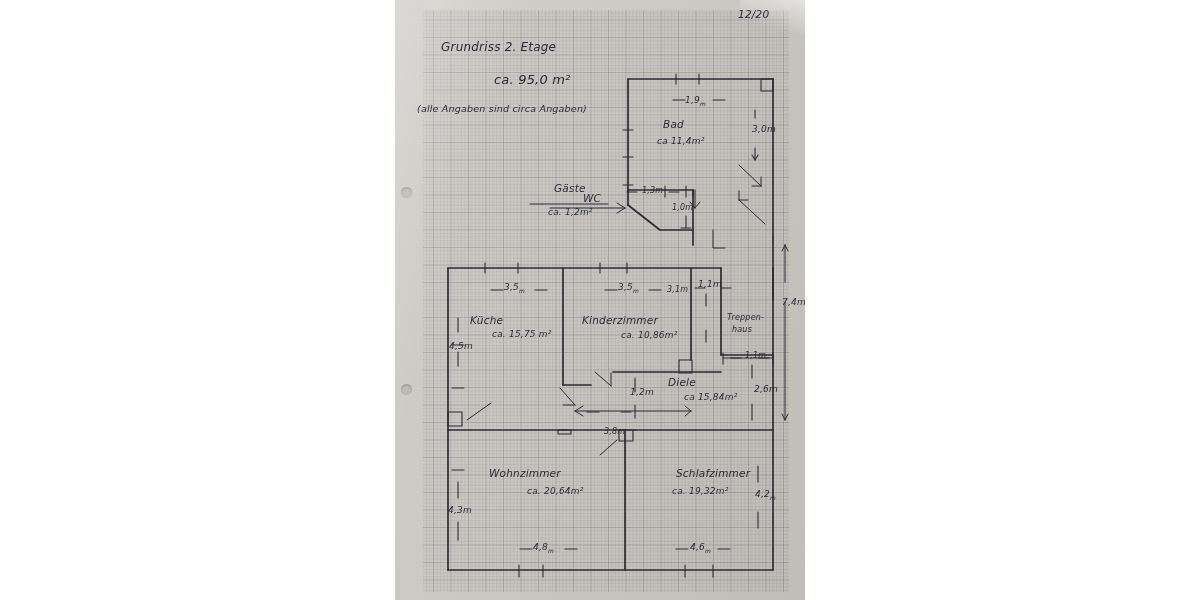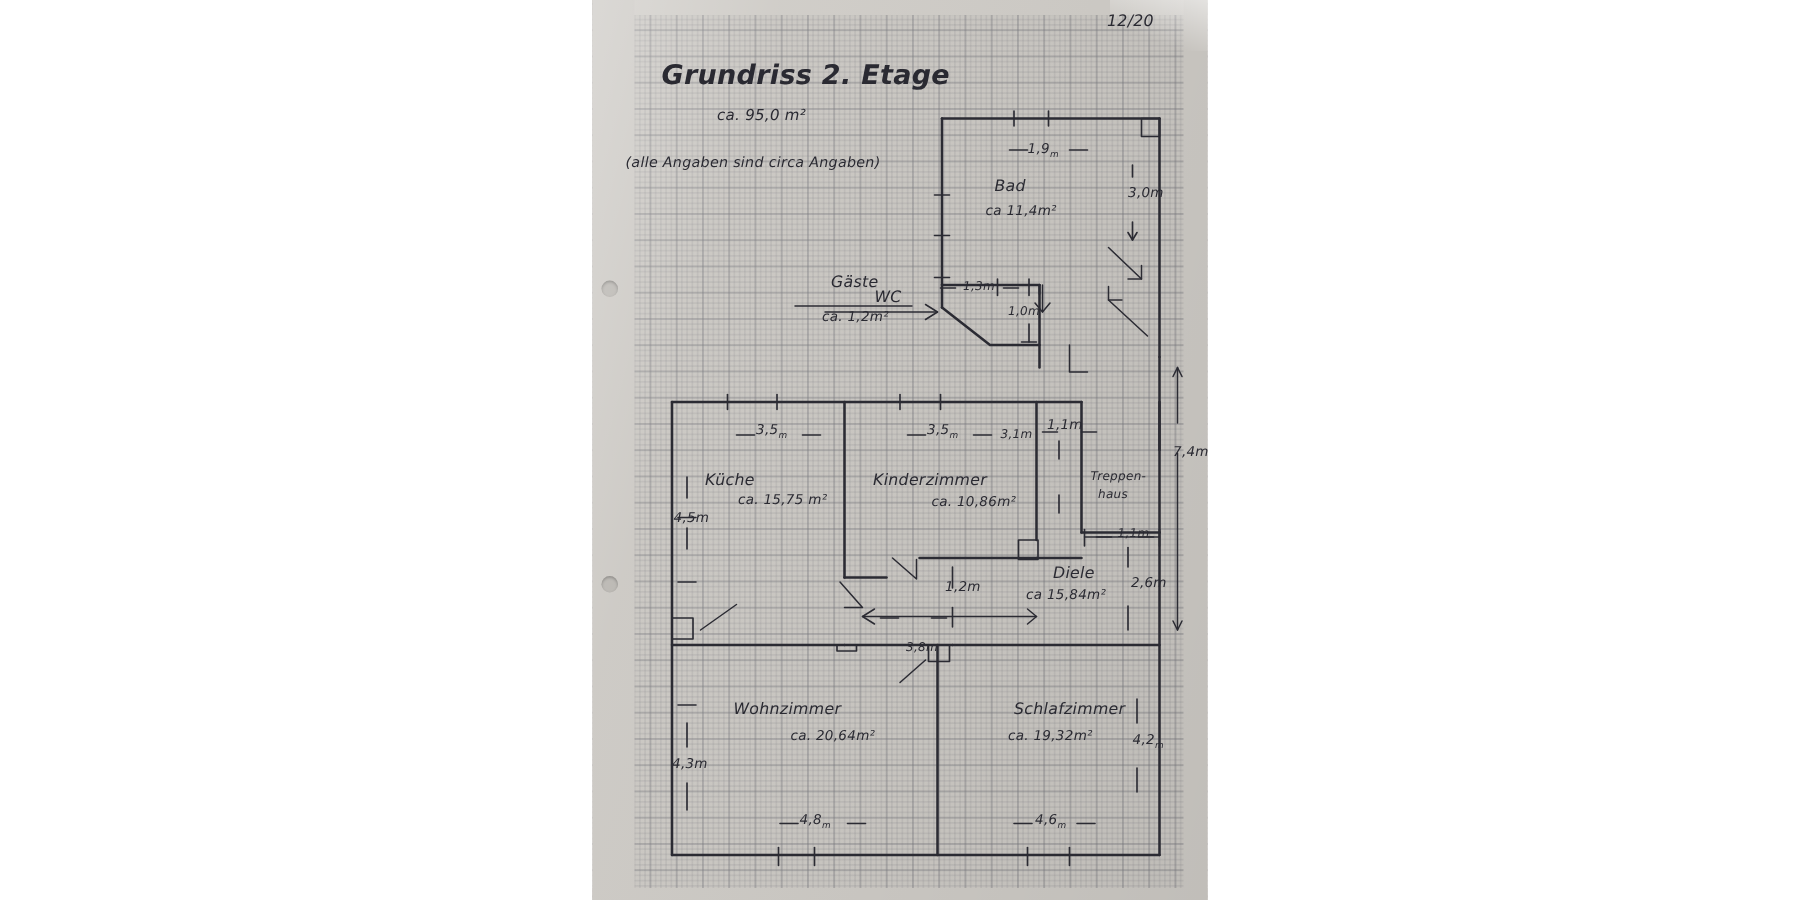--- a/index.html
+++ b/index.html
@@ -62,22 +62,22 @@
   .dimline{stroke-width:1.0;}
   .tick{stroke-width:1.1;}
   .door{stroke-width:1.0;}
   .openbox{stroke-width:1.1;fill:#c9c6c1;}
 
   .hw{
     position:absolute;color:#2a2a32;font-family:"DejaVu Sans",sans-serif;
     white-space:nowrap;letter-spacing:.2px;
   }
   .hw, .hw *{ font-style:italic; }
-  .t-title{font-size:18px;font-weight:bold;}
-  .t-area{font-size:10px;}
+  .t-title{font-size:12px;}
+  .t-area{font-size:13px;margin-left:16px;}
   .t-note{font-size:9.5px;}
   .t-room{font-size:10.5px;}
   .t-roomarea{font-size:9px;}
   .t-dim{font-size:9px;}
   .t-dim-s{font-size:8px;}
   .t-page{font-size:10.5px;}
   .t-small{font-size:8px;}
   sub{font-size:.66em;vertical-align:sub;}
 </style>
 </head>
@@ -303,21 +303,21 @@
   <div class="hw t-roomarea" style="left:605px;top:330px;margin-left:16px;">ca. 10,86m²</div>
 
   <div class="hw t-dim-s" style="left:667px;top:285px;">3,1m</div>
   <div class="hw t-dim" style="left:698px;top:279px;">1,1m</div>
   <div class="hw t-dim" style="left:782px;top:297px;">7,4m</div>
 
   <div class="hw t-small" style="left:727px;top:313px;">Treppen-</div>
   <div class="hw t-small" style="left:732px;top:325px;">haus</div>
   <div class="hw t-dim-s" style="left:745px;top:351px;">1,1m</div>
 
-  <div class="hw t-room" style="left:702px;top:376px;">Diele</div>
+  <div class="hw t-room" style="left:668px;top:376px;">Diele</div>
   <div class="hw t-roomarea" style="left:684px;top:392px;">ca 15,84m²</div>
   <div class="hw t-dim" style="left:754px;top:384px;">2,6m</div>
 
   <div class="hw t-dim" style="left:630px;top:387px;">1,2m</div>
   <div class="hw t-dim-s" style="left:604px;top:427px;text-align:right;">3,8m</div>
 
   <div class="hw t-room" style="left:489px;top:467px;">Wohnzimmer</div>
   <div class="hw t-roomarea" style="left:527px;top:486px;">ca. 20,64m²</div>
   <div class="hw t-dim" style="left:448px;top:505px;">4,3m</div>
   <div class="hw t-dim" style="left:533px;top:542px;">

